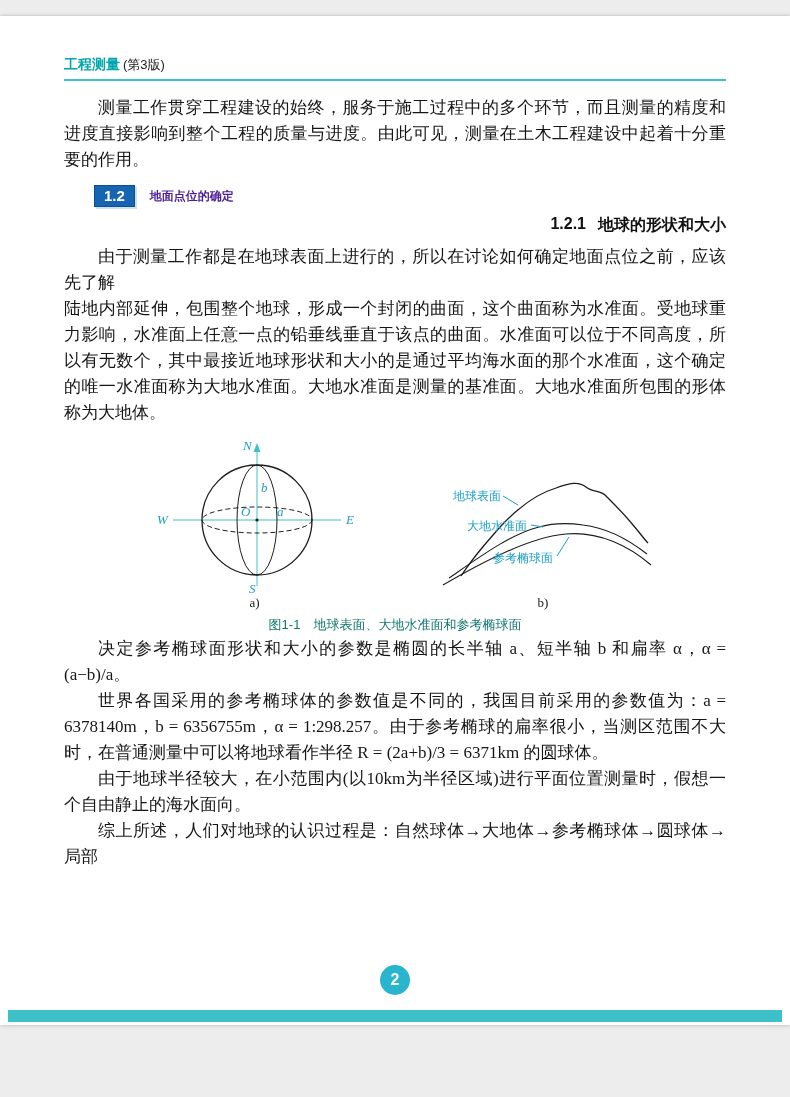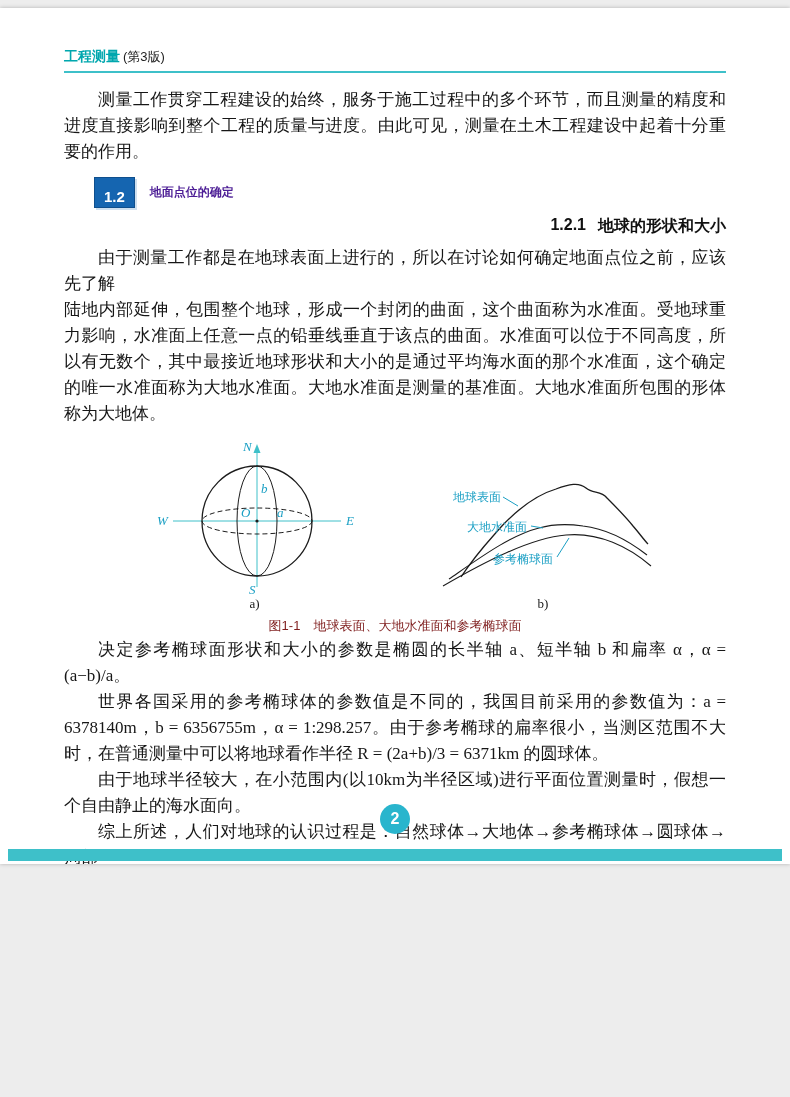--- a/index.html
+++ b/index.html
@@ -1,46 +1,46 @@
 <!DOCTYPE html>
 <html><head>
 <meta charset="utf-8">
 <style>
   * { margin:0; padding:0; box-sizing:border-box; }
   html,body { background:#ededed; }
   body { font-family:"Liberation Serif","DejaVu Serif",serif; }
   .page {
-    width:790px; height:856px; margin:8px auto; background:#ffffff;
+    width:790px; height:1009px; margin:16px auto; background:#ffffff;
     position:relative; overflow:hidden; padding:40px 64px 0 64px;
     box-shadow:0 0 4px rgba(0,0,0,.25);
   }
   .page-header { display:flex; align-items:baseline; gap:3px; padding-bottom:5px; }
   .header-title { color:#00a7ae; font-weight:bold; font-size:14px; font-family:"Liberation Sans","DejaVu Sans",sans-serif; }
   .header-edition { font-size:13px; color:#222; font-family:Liberation Sans, sans-serif; }
   .header-rule { border-bottom:2.5px solid #3ec0c9; margin-bottom:14px; }
 
   .body-text { font-size:17px; line-height:26px; color:#161616; text-align:justify; }
   .indent { text-indent:2em; }
   .wrapped { margin-left:101px; }
 
   .section-heading { display:flex; align-items:center; gap:15px; margin:12px 0 8px 30px; }
   .section-num {
     background:#1565b0; color:#fff; font-weight:bold; font-size:15px;
-    padding:10px 9px 2px; font-family:"Liberation Sans","DejaVu Sans",sans-serif;
+    padding:1px 9px 2px; font-family:"Liberation Sans","DejaVu Sans",sans-serif;
     box-shadow:2px 2px 0 #cfe0ef; border:1px solid #0f4f8d;
   }
   .section-title { font-size:12px; font-weight:bold; color:#4c1d95; font-family:Liberation Sans, sans-serif; }
 
   .subsection-heading { display:flex; gap:12px; margin:8px 0 8px 30px; font-size:16px; font-weight:bold; color:#111; font-family:"Liberation Sans","DejaVu Sans",sans-serif;justify-content:flex-end; }
 
   .figure { margin:10px 0 2px; }
   .fig-row { display:flex; justify-content:center; align-items:flex-end; gap:56px; }
   .fig-col { display:flex; flex-direction:column; align-items:center; }
   .fig-sublabel { font-size:13px; color:#161616; margin-top:1px; }
-  .fig-caption { text-align:center; font-size:13px; color:#7f1d1d; margin-top:5px; font-family:"Liberation Sans","DejaVu Sans",sans-serif; }
+  .fig-caption { text-align:center; font-size:13px; color:#0f766e; margin-top:5px; font-family:"Liberation Sans","DejaVu Sans",sans-serif; }
 
   .axis-letter { fill:#1a9fc4; font-size:13px; font-style:italic; font-family:"Liberation Serif","DejaVu Serif",serif; }
   .cjk-label { fill:#1a9fc4; font-size:12px; font-family:"Liberation Sans","DejaVu Sans",sans-serif; }
 
   .page-circle {
     position:absolute; left:50%; transform:translateX(-50%); bottom:30px;
     width:30px; height:30px; border-radius:50%; background:#29b5cd;
     color:#fff; font-size:16px; line-height:30px; text-align:center;
     font-family:"Liberation Sans","DejaVu Sans",sans-serif; font-weight:bold;
   }

